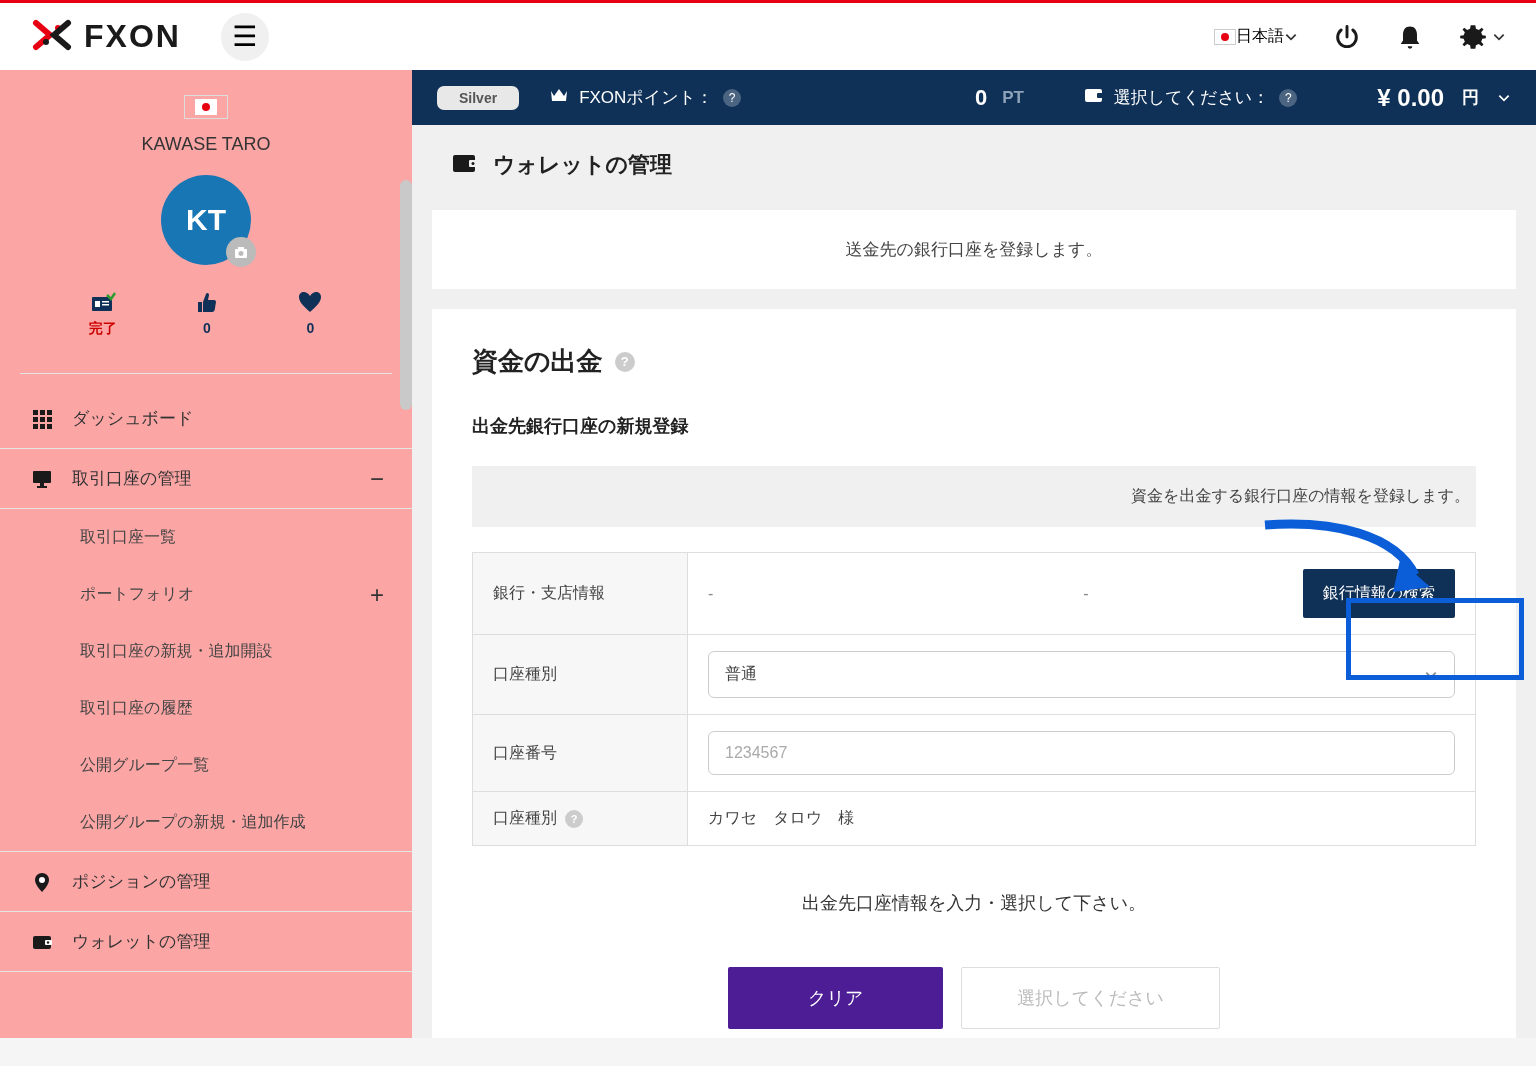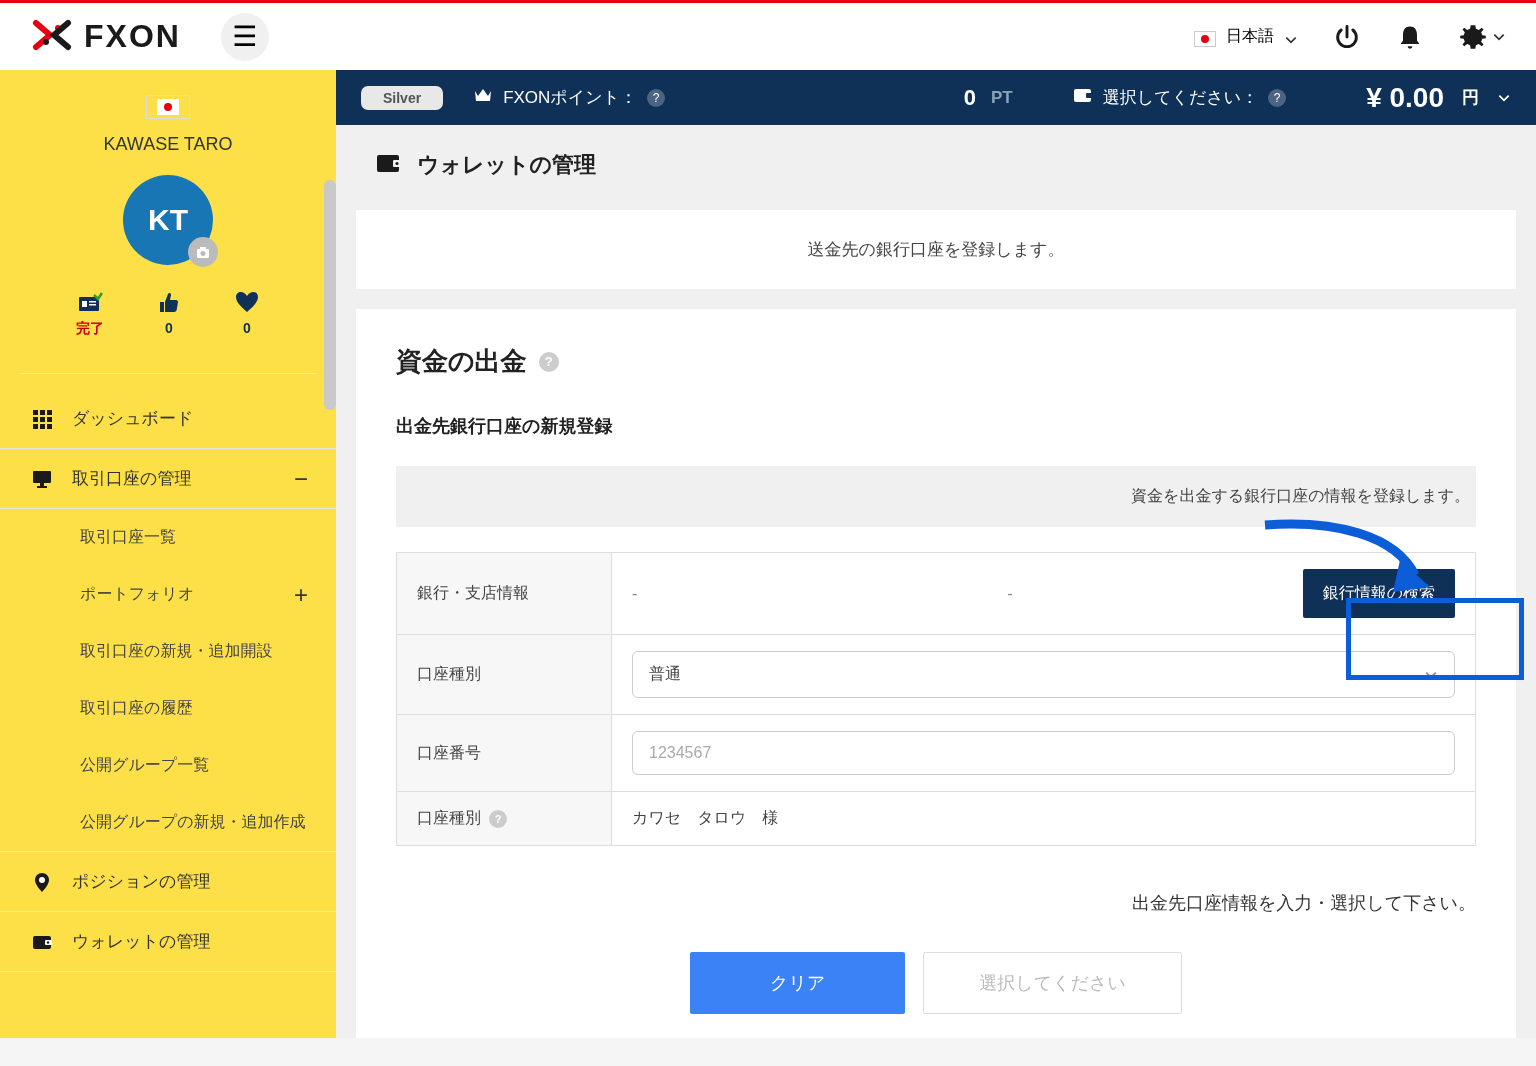--- a/index.html
+++ b/index.html
@@ -9,32 +9,32 @@
 .top-red-line { height: 3px; background: #e60012; width: 100%; }
 
 
 .header { background: #fff; height: 67px; display: flex; align-items: center; padding: 0 30px; justify-content: space-between; }
 .header-left { display: flex; align-items: center; gap: 40px; }
 .logo { display: flex; align-items: center; gap: 10px; }
 .logo-icon svg { width: 44px; height: 44px; }
 .logo-text { font-size: 32px; font-weight: 900; letter-spacing: 2px; color: #1a1a1a; }
 .hamburger { width: 48px; height: 48px; border-radius: 50%; background: #f0f0f0; display: flex; align-items: center; justify-content: center; font-size: 28px; cursor: pointer; }
 .header-right { display: flex; align-items: center; gap: 35px; }
-.lang-selector { display: flex; align-items: flex-end; gap: 10px; font-size: 16px; cursor: pointer; }
+.lang-selector { display: flex; align-items: center; font-size: 16px; cursor: pointer; }
 .flag-jp { width: 22px; height: 16px; background: #fff; border: 1px solid #ccc; display: flex; align-items: center; justify-content: center; }
 .flag-jp::after { content: ''; width: 8px; height: 8px; background: #e60012; border-radius: 50%; }
 .header-icon { width: 28px; height: 28px; cursor: pointer; display: flex; align-items: center; justify-content: center; }
 .header-icon svg { width: 28px; height: 28px; }
 .gear-wrap { display: flex; align-items: center; gap: 5px; cursor: pointer; }
 
 
 .main-layout { display: flex; height: calc(100% - 98px); }
 
 
-.sidebar { width: 336px; background: #fde047; overflow-y: hidden; position: relative; }
+.sidebar { width: 412px; background: #fca5a5; overflow-y: hidden; position: relative; }
 .sidebar::-webkit-scrollbar { width: 8px; }
 .sidebar-profile { text-align: center; padding: 25px 20px 20px; }
 .profile-flag { display: inline-block; margin-bottom: 15px; border: 1px solid #ddd; padding: 3px 10px; }
 .profile-flag .flag-jp { border: none; }
 .profile-name { font-size: 18px; color: #333; margin-bottom: 20px; }
 .avatar-wrap { position: relative; display: inline-block; }
 .avatar { width: 90px; height: 90px; border-radius: 50%; background: #1976b5; color: #fff; display: flex; align-items: center; justify-content: center; font-size: 30px; font-weight: 700; }
 .avatar-cam { position: absolute; bottom: -2px; right: -5px; width: 30px; height: 30px; border-radius: 50%; background: #bbb; display: flex; align-items: center; justify-content: center; color: #fff; }
 .avatar-cam svg { width: 16px; height: 16px; }
 .profile-stats { display: flex; justify-content: space-around; margin-top: 25px; padding: 0 30px; }
@@ -60,21 +60,21 @@
 
 
 .status-bar { background: #0f3057; color: #fff; height: 55px; display: flex; align-items: center; padding: 0 25px; gap: 30px; font-size: 17px; }
 .tier-badge { background: #e8e8e8; color: #555; padding: 4px 22px; border-radius: 7px; font-size: 14px; font-weight: 700; }
 .status-seg { display: flex; align-items: center; gap: 10px; }
 .status-crown svg, .status-wallet svg { width: 20px; height: 18px; }
 .status-help { width: 18px; height: 18px; border-radius: 50%; background: rgba(255,255,255,0.25); display: flex; align-items: center; justify-content: center; font-size: 12px; }
 .points-val { margin-left: auto; }
 .pt-num { font-size: 22px; font-weight: 700; margin-right: 5px; }
 .pt-unit { color: #8fa3b8; font-weight: 700; }
-.balance-amt { font-size: 28px; font-weight: 700; }
+.balance-amt { font-size: 24px; font-weight: 700; }
 .balance-unit { font-weight: 700; margin-left: 8px; }
 .chev-down { margin-left: 8px; }
 
 
 .page-body { flex: 1; background: #f0f0f0; overflow-y: auto; }
 .page-header { padding: 25px 40px 30px; display: flex; align-items: center; gap: 15px; }
 .page-header-icon svg { width: 26px; height: 22px; }
 .page-header-title { font-size: 22px; font-weight: 700; color: #222; }
 
 .white-panel { background: #fff; margin: 0 20px 20px; padding: 28px; text-align: center; font-size: 17px; color: #444; }
@@ -92,24 +92,24 @@
 .form-table td.value-cell { background: #fff; }
 .value-flex { display: flex; align-items: center; gap: 15px; width: 100%; }
 .value-dash-group { flex: 1; display: flex; gap: 370px; color: #888; }
 .search-btn { background: #0f3057; color: #fff; padding: 14px 20px; font-size: 16px; font-weight: 500; border: none; cursor: pointer; border-radius: 2px; }
 .select-box { width: 100%; border: 1px solid #ccc; border-radius: 6px; padding: 12px 16px; font-size: 16px; color: #444; display: flex; justify-content: space-between; align-items: center; cursor: pointer; }
 .input-box { width: 100%; border: 1px solid #ccc; border-radius: 6px; padding: 12px 16px; font-size: 16px; color: #444; }
 .input-box::placeholder { color: #aaa; }
 .label-with-help { display: flex; align-items: center; gap: 8px; }
 .help-grey-sm { width: 18px; height: 18px; border-radius: 50%; background: #ccc; color: #fff; display: flex; align-items: center; justify-content: center; font-size: 11px; font-weight: 700; }
 
-.prompt-text { text-align: right; font-size: 18px; color: #333; margin: 45px 0 37px; }
+.prompt-text { text-align: center; font-size: 18px; color: #333; margin: 45px 0 52px; }
 
 .button-row { display: flex; justify-content: center; gap: 18px; }
-.btn-clear { background: #3b82f6; color: #fff; padding: 18px 80px; font-size: 18px; border: none; cursor: pointer; border-radius: 2px; }
+.btn-clear { background: #4c1d95; color: #fff; padding: 18px 80px; font-size: 18px; border: none; cursor: pointer; border-radius: 2px; }
 .btn-select { background: #fff; color: #bbb; padding: 18px 55px; font-size: 18px; border: 1px solid #ddd; cursor: pointer; border-radius: 2px; }
 
 
 .highlight-box { position: absolute; border: 5px solid #0b5ed7; pointer-events: none; z-index: 50; }
 .arrow-svg { position: absolute; z-index: 51; pointer-events: none; }
 
 .chevron-down-svg { width: 14px; height: 14px; }
 </style>
 </head>
 <body>

